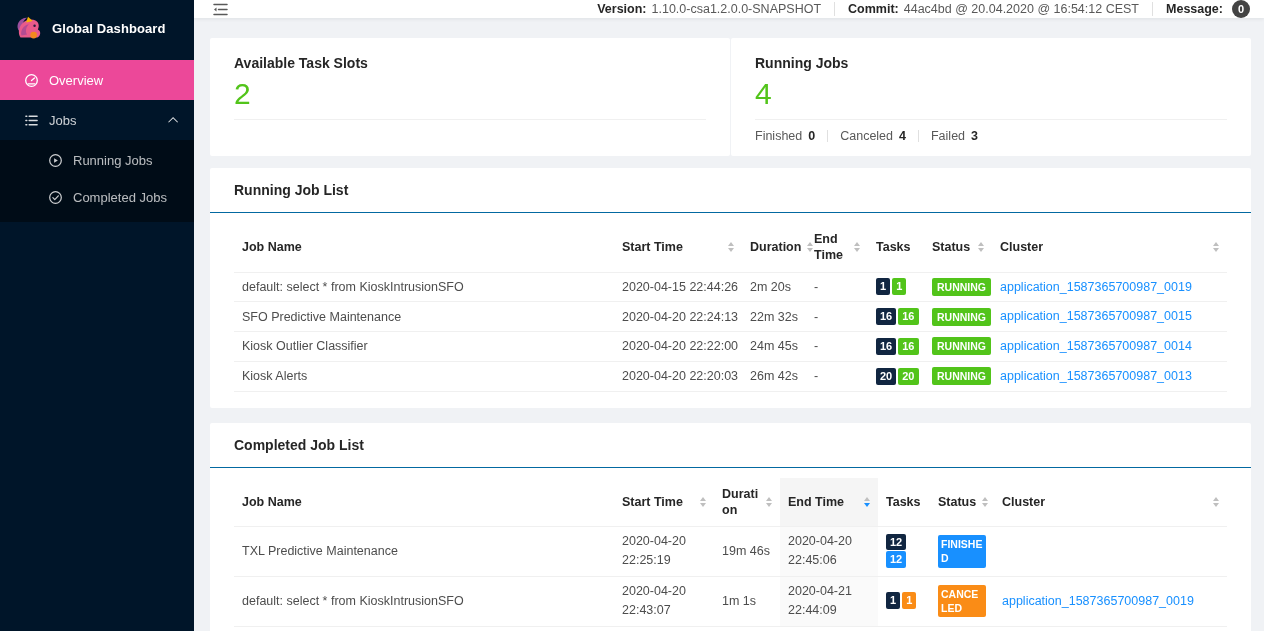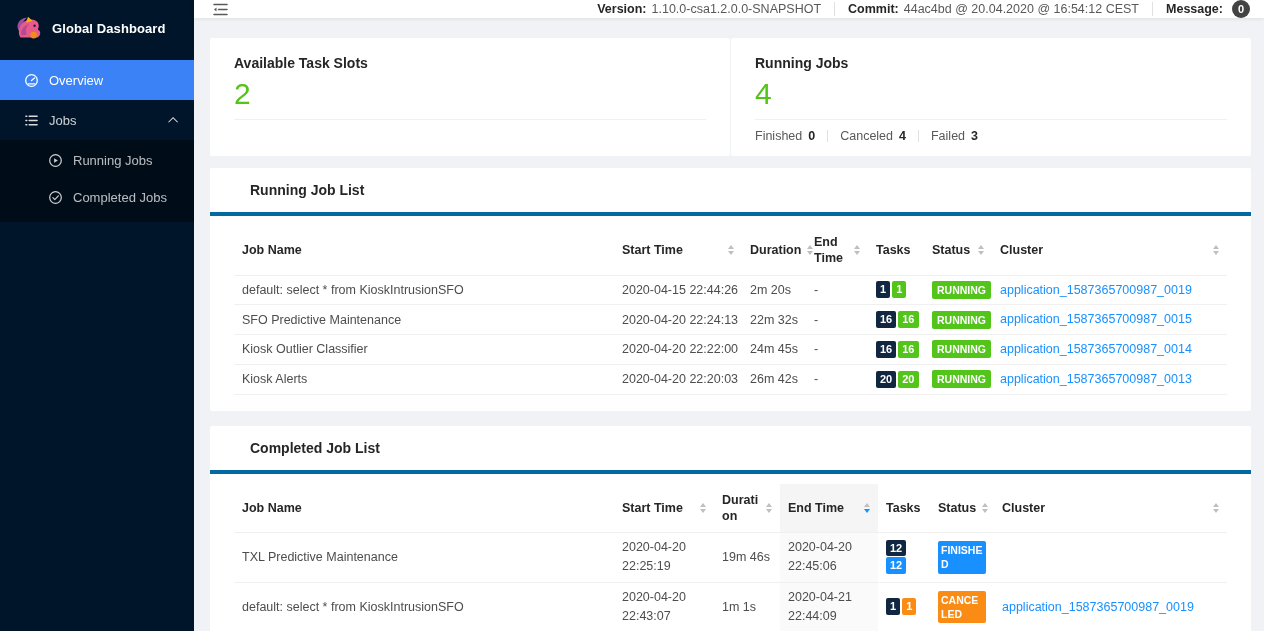--- a/index.html
+++ b/index.html
@@ -11,21 +11,21 @@
   }
   .app { display:flex; width:1264px; height:631px; }
 
   
   .sidebar { width:194px; min-width:194px; background:#001529; height:631px; }
   .logo-row { height:56px; display:flex; align-items:center; padding-left:13px; gap:9px; }
   .logo-title { color:#fff; font-weight:bold; font-size:13px; letter-spacing:.1px; }
   .menu { margin-top:4px; }
   .menu-item { height:40px; display:flex; align-items:center; gap:10px;
     padding:0 16px 0 24px; color:rgba(255,255,255,.8); font-size:13px; cursor:pointer; }
-  .menu-item.selected { background:#3b82f6; color:#fff; }
+  .menu-item.selected { background:#ec4899; color:#fff; }
   .menu-item .mi-label { flex:0 0 auto; }
   .chevron-up { margin-left:auto; width:7px; height:7px; border-left:1.6px solid rgba(255,255,255,.85);
     border-top:1.6px solid rgba(255,255,255,.85); transform:rotate(45deg) translateY(2px); }
   .submenu { background:#000c17; padding:2px 0 6px; }
   .submenu .menu-item { height:37px; padding-left:48px; color:rgba(255,255,255,.72); }
   .s-icon { width:15px; height:15px; flex:0 0 15px; }
   .s-icon svg { display:block; width:100%; height:100%; }
 
   
   .main { flex:1; display:flex; flex-direction:column; min-width:0; }
@@ -49,21 +49,21 @@
   .stat-title { font-size:14px; font-weight:bold; color:#262626; }
   .stat-value { font-size:30px; color:#52c41a; margin-top:6px; line-height:1.1; }
   .stat-divider { border-top:1px solid #f0f0f0; margin-top:9px; }
   .stat-footer { display:flex; align-items:center; padding-top:9px; font-size:12.5px; color:#595959; }
   .sf-label { margin-right:6px; }
   .sf-value { font-weight:bold; color:#262626; }
   .sf-sep { width:1px; height:12px; background:#e0e0e0; margin:0 12px; }
 
   
   .table-card { margin-top:12px; }
-  .tc-header { padding:13px 40px; border-bottom:4px solid #0369a1; }
+  .tc-header { padding:13px 24px; border-bottom:1px solid #0369a1; }
   .tc-title { font-size:14px; font-weight:bold; color:#262626; }
   .tc-body { padding:10px 24px 16px; }
 
   table { width:100%; border-collapse:collapse; table-layout:fixed; font-size:12.5px; }
   th { text-align:left; font-weight:bold; color:#262626; padding:8px 8px;
     border-bottom:1px solid #f0f0f0; vertical-align:middle; }
   td { padding:5px 8px; border-bottom:1px solid #f0f0f0; color:#4d4d4d; vertical-align:middle; }
   .th-inner { display:flex; align-items:center; cursor:pointer; }
   .th-label { line-height:1.3; }
   .sorter { display:inline-flex; flex-direction:column; margin-left:auto; padding-left:6px; }

